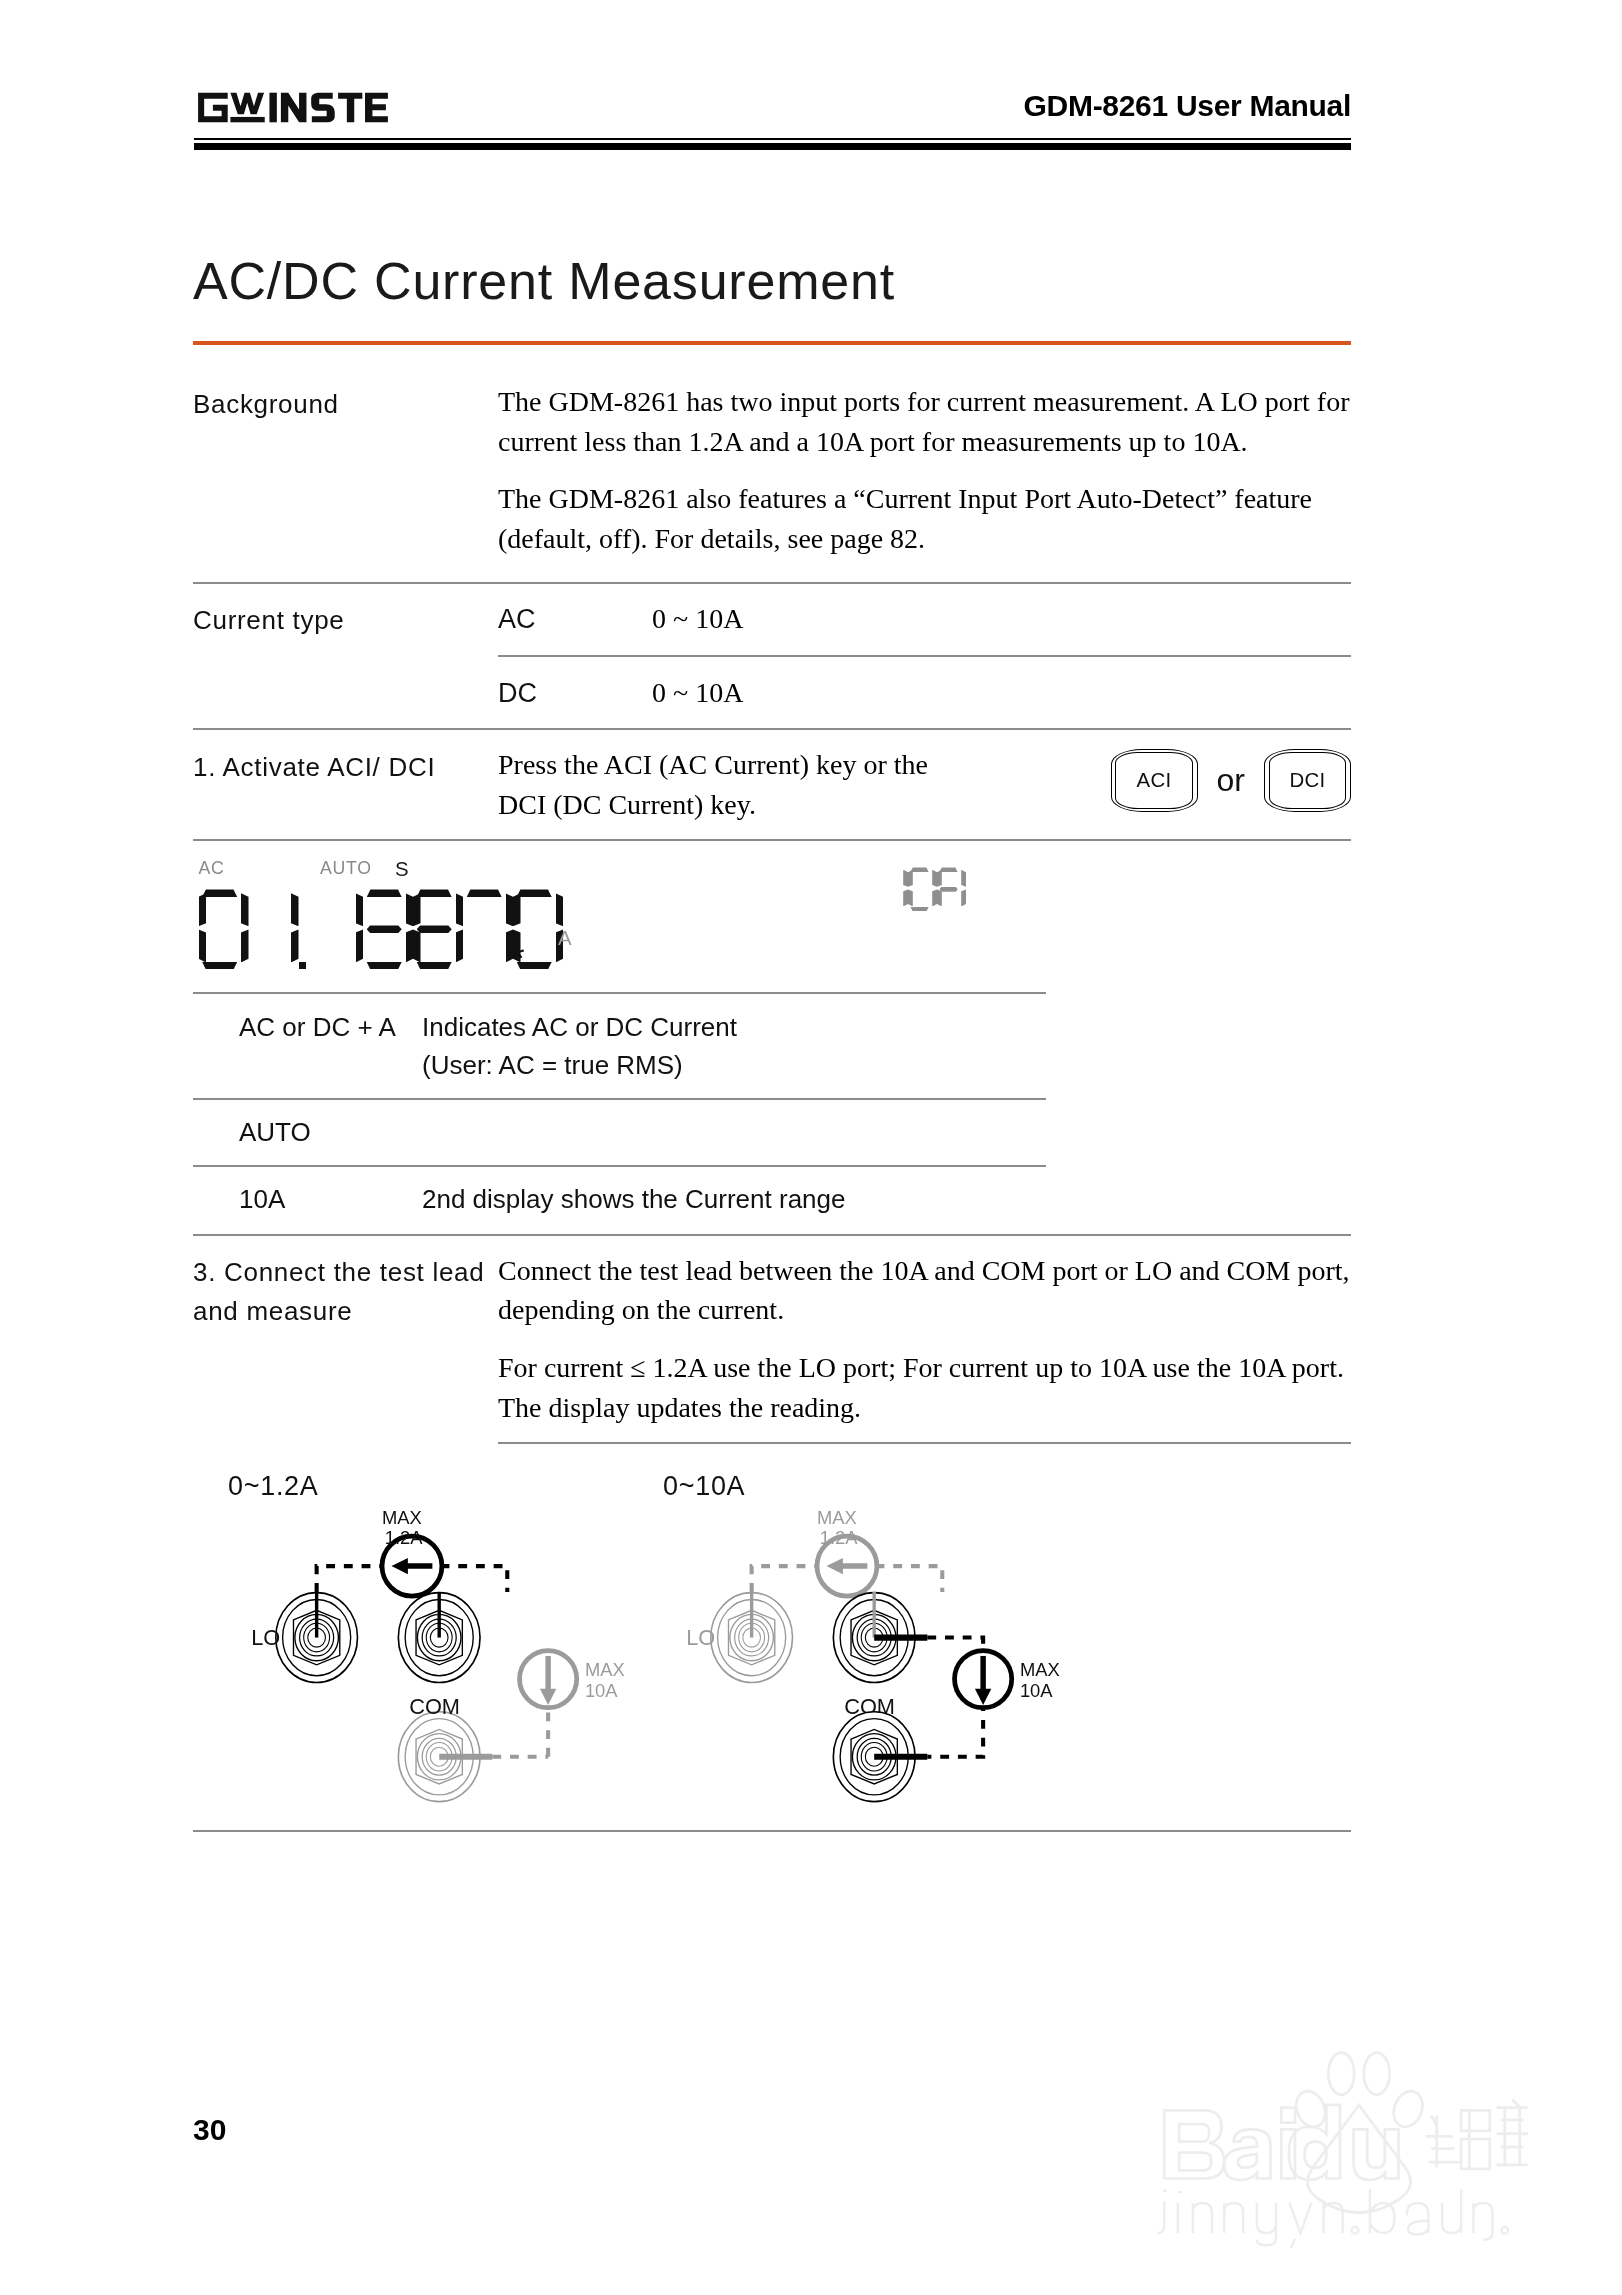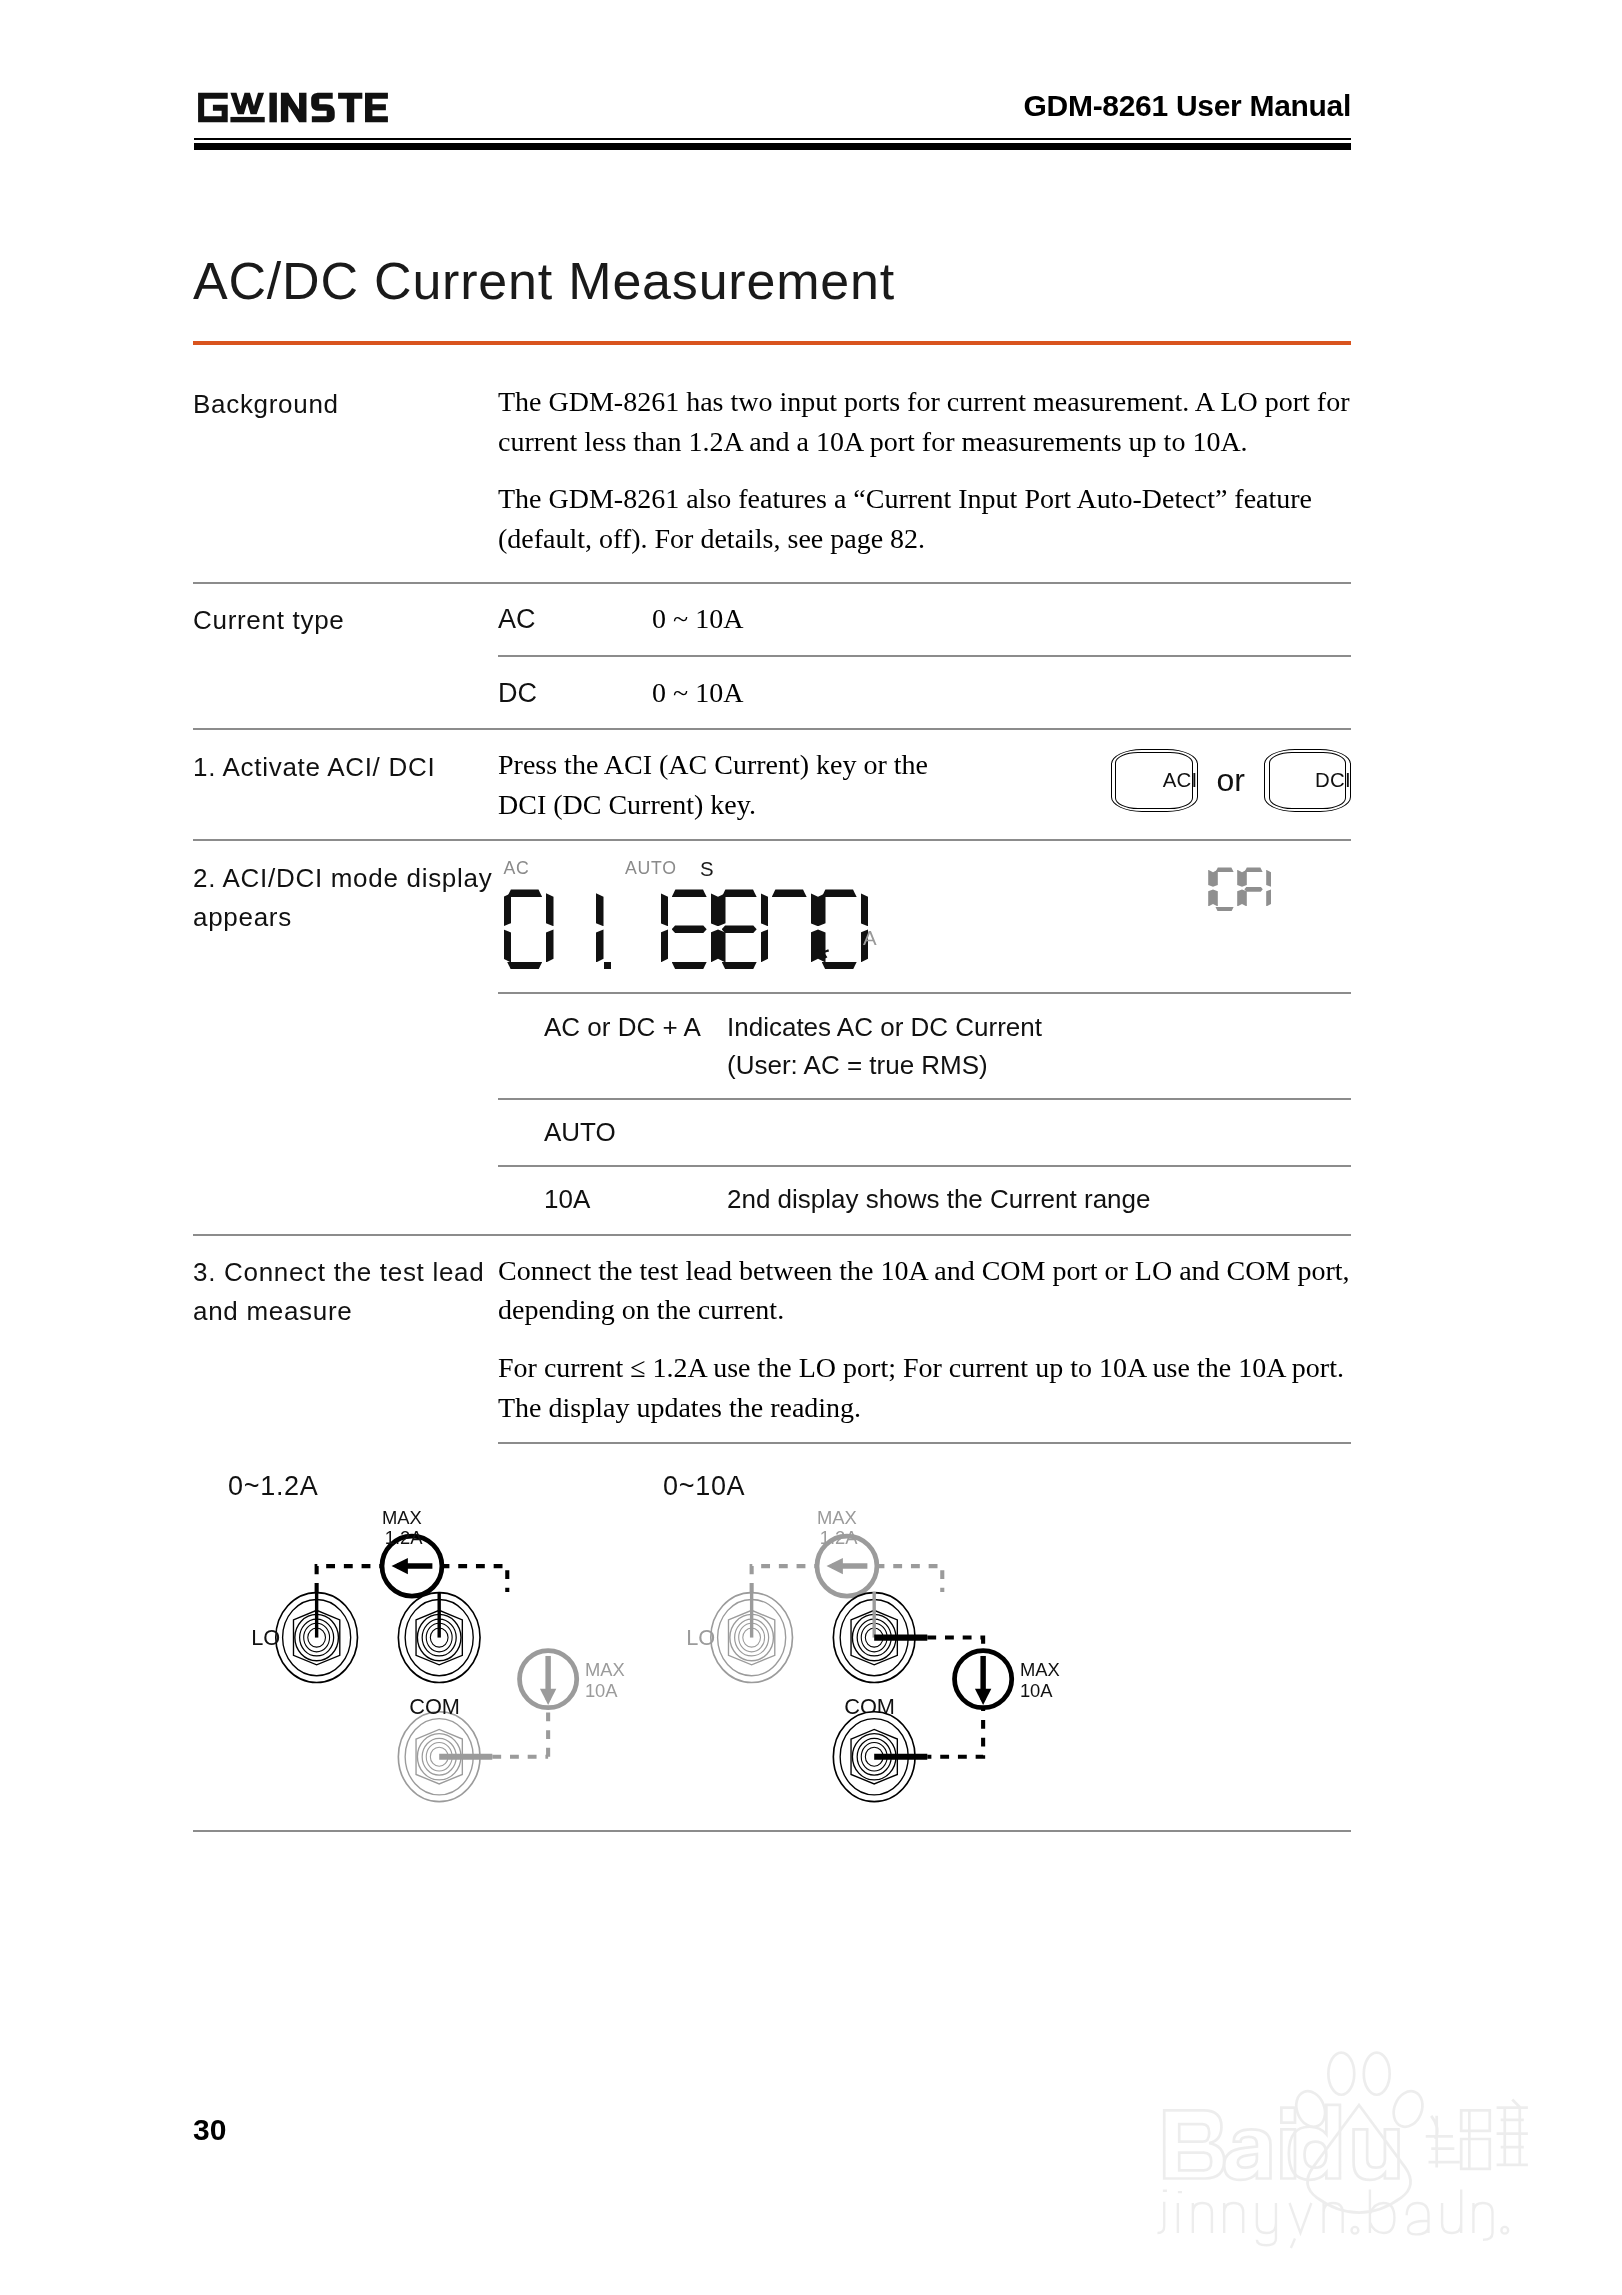--- a/index.html
+++ b/index.html
@@ -156,21 +156,21 @@
     display: flex;
     align-items: center;
     gap: 19px;
   }
   .keycap {
     position: relative;
     width: 87px;
     height: 63px;
     display: flex;
     align-items: center;
-    justify-content: flex-end;
+    justify-content: center;
   }
   .keycap .outer {
     position: absolute;
     left: 0; top: 0; right: 0; bottom: 0;
     border: 1.4px solid #000;
     border-radius: 31px / 15px;
   }
   .keycap .inner {
     position: absolute;
     left: 4.8px; top: 2.7px; right: 4.8px; bottom: 2.7px;
@@ -390,21 +390,20 @@
           <span class="lbl">DCI</span>
         </div>
       </div>
     </div>
 
     <div class="spacer-sm"></div>
     <div class="rule"></div>
     <div class="spacer-sm"></div>
 
     <div class="row">
-      <div class="col-label">2. ACI/DCI mode display appears</div>
       <div class="col-body">
 
         <div class="lcd">
           <span class="lcd-flag flag-grey" style="left:5.5px; top:0;">AC</span>
           <span class="lcd-flag flag-grey" style="left:127px; top:0;">AUTO</span>
           <span class="lcd-flag flag-dark" style="left:202px; top:-1.4px; font-size:20.4px;">S</span>
 
           <div class="lcd-digits" id="lcd-main">
               <span class="sseg" style="position: relative; display: inline-block; width: 50px; height: 80px; color: rgb(17, 17, 17);">
                 <span class="sg" style="left: 3.7px; top: 0px; width: 35px; height: 7.5px; clip-path: polygon(3.7px 0px, calc(100% - 3.7px) 0px, 100% 100%, 0px 100%);"></span>

